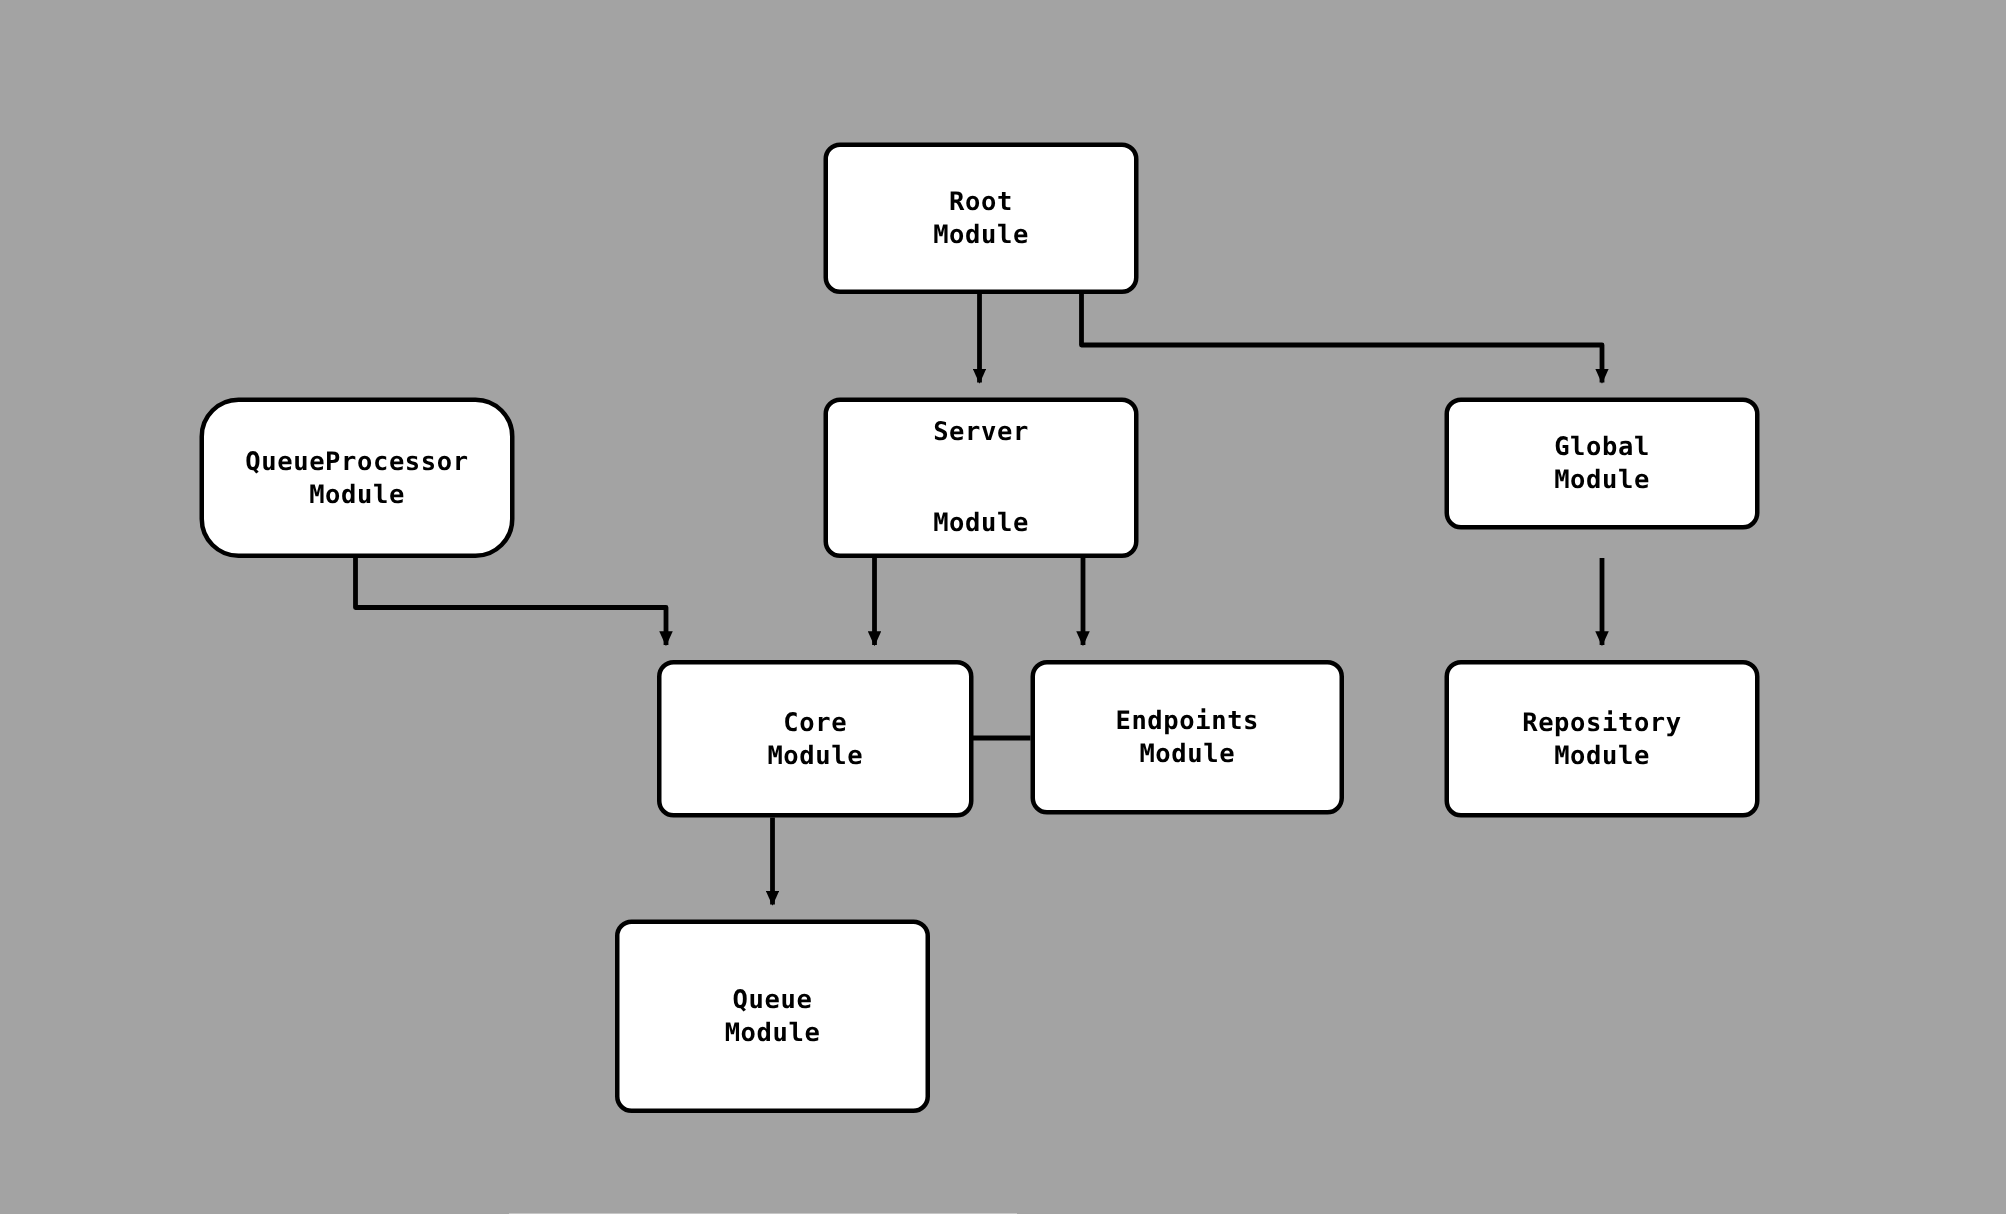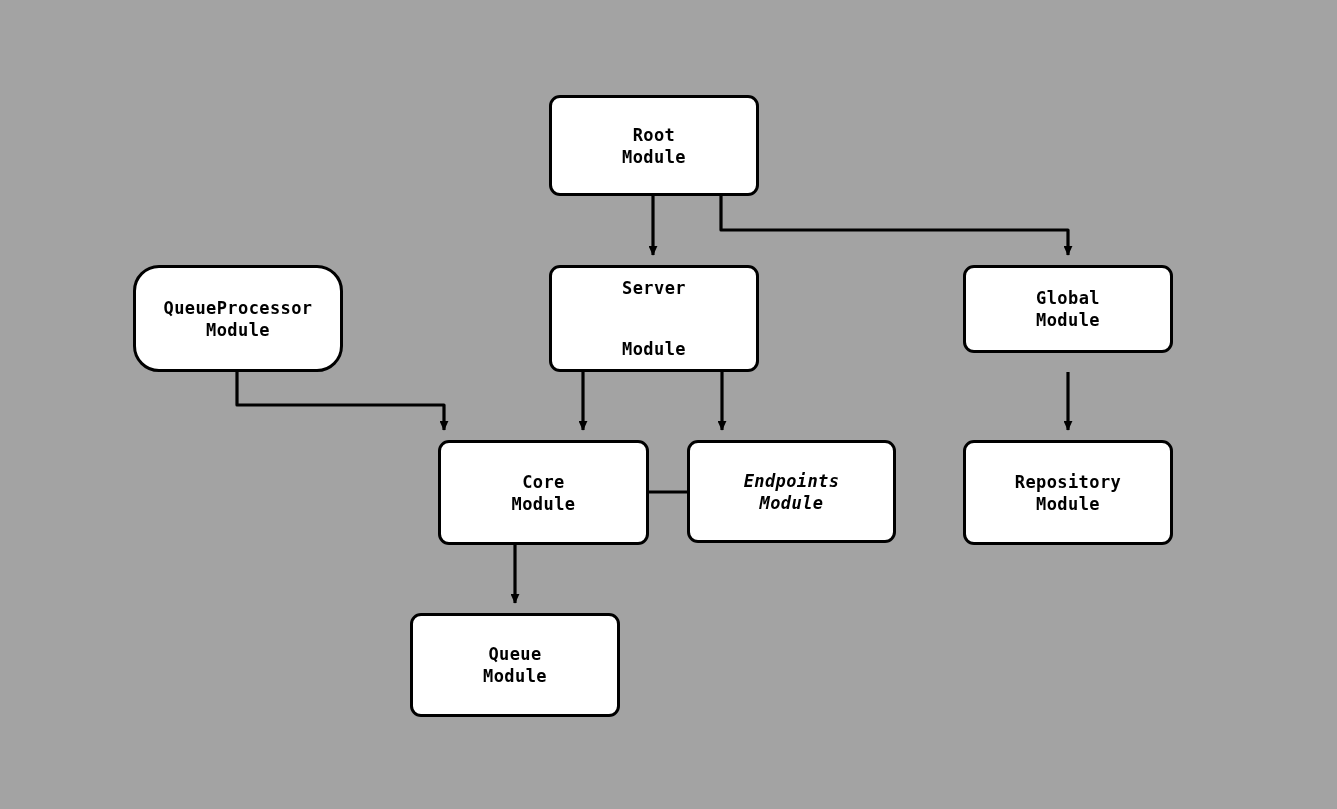--- a/index.html
+++ b/index.html
@@ -97,28 +97,28 @@
   <div class="node" style="left:963px; top:265px; width:210px; height:88px;">
     <span class="node-line">Global</span>
     <span class="node-line">Module</span>
   </div>
 
   <div class="node" style="left:410px; top:440px; width:211px; height:105px;margin-left:28px;">
     <span class="node-line">Core</span>
     <span class="node-line">Module</span>
   </div>
 
-  <div class="node" style="left:687px; top:440px; width:209px; height:103px;font-style:italic;">
+  <div class="node" style="left:687px; top:440px; width:209px; height:103px;">
     <span class="node-line">Endpoints</span>
     <span class="node-line">Module</span>
   </div>
 
   <div class="node" style="left:963px; top:440px; width:210px; height:105px;border-radius:11px;">
     <span class="node-line">Repository</span>
     <span class="node-line">Module</span>
   </div>
 
-  <div class="node" style="left:410px; top:613px; width:210px; height:104px;">
+  <div class="node" style="left:410px; top:613px; width:210px; height:129px;">
     <span class="node-line">Queue</span>
     <span class="node-line">Module</span>
   </div>
 
 </div>
 
 </body></html>

